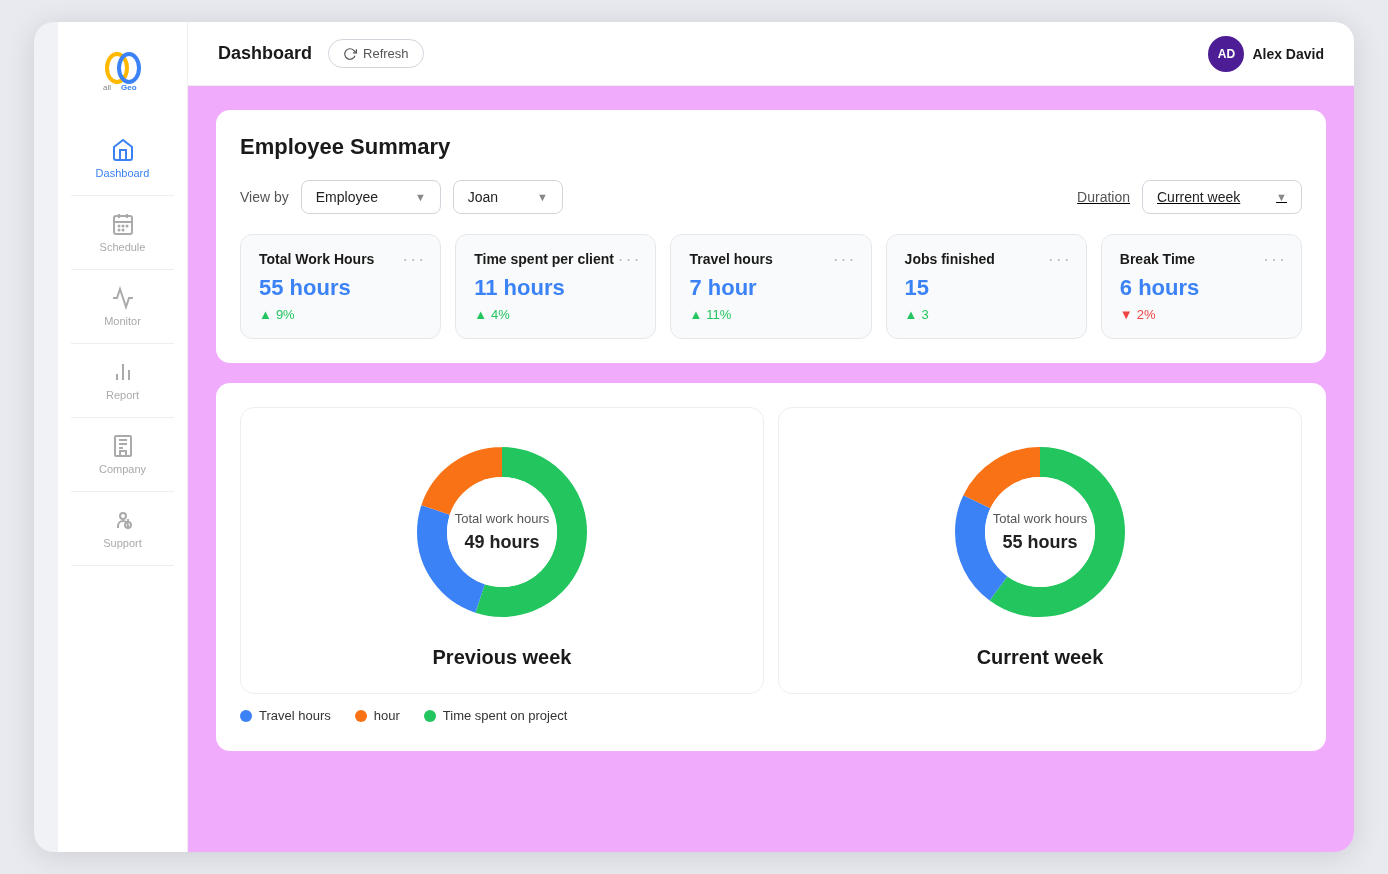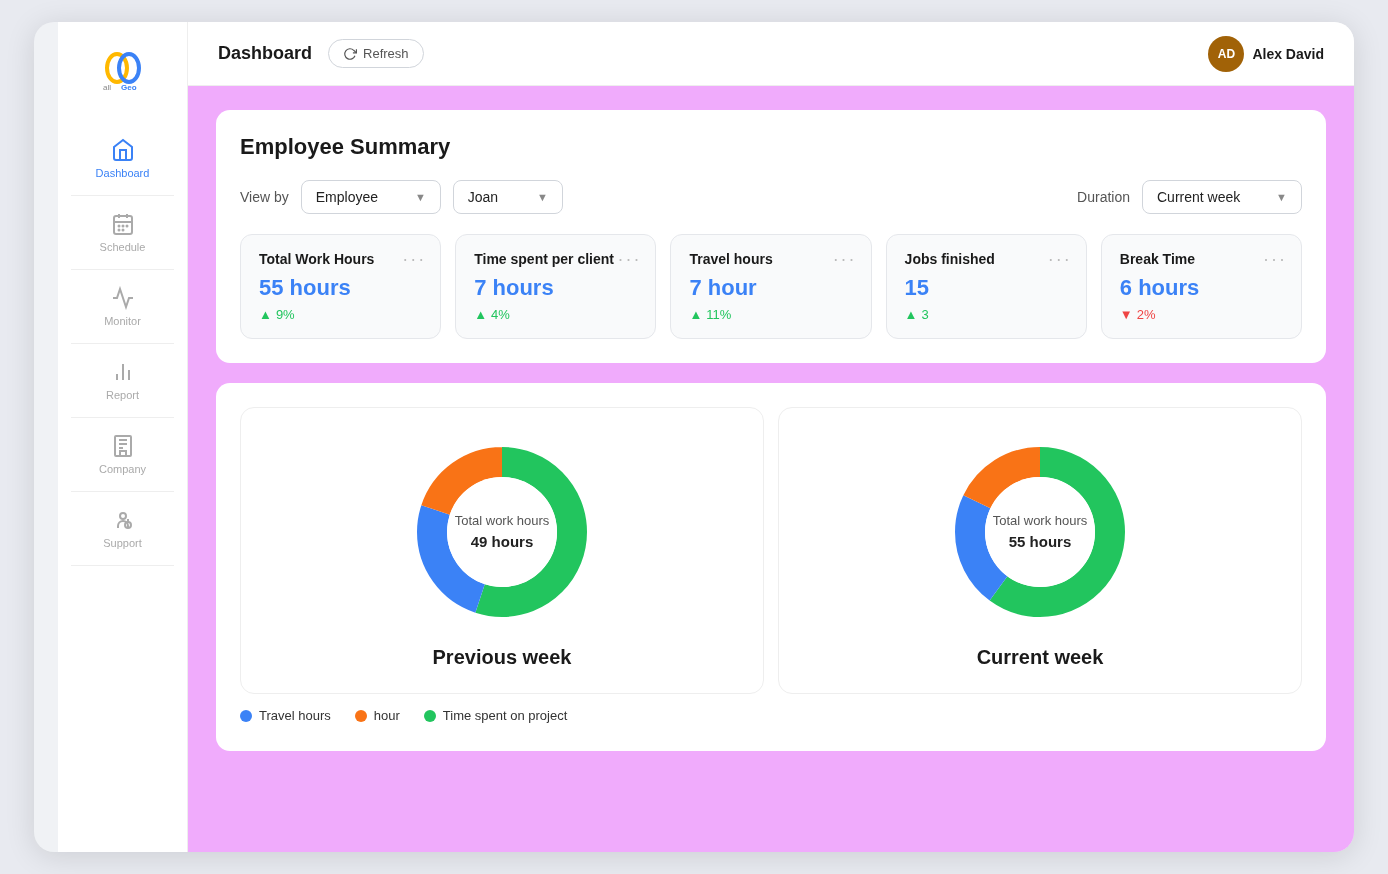--- a/index.html
+++ b/index.html
@@ -113,21 +113,21 @@
       align-items: center;
       gap: 8px;
       font-weight: 600;
       font-size: 14px;
       color: #1a1a1a;
     }
     .user-avatar {
       width: 36px;
       height: 36px;
       border-radius: 50%;
-      background: #a16207;
+      background: #4c1d95;
       display: flex;
       align-items: center;
       justify-content: center;
       color: white;
       font-size: 12px;
       font-weight: 700;
     }
     
     .page-content {
       flex: 1;
@@ -174,20 +174,21 @@
       text-align: center;
     }
     .filter-select-small {
       min-width: 110px;
     }
     .filters-right {
       margin-left: auto;
       display: flex;
       align-items: center;
       gap: 12px;
+      text-decoration: underline;
     }
     .duration-label {
       font-size: 14px;
       color: #555;
     }
     .duration-select {
       display: flex;
       align-items: center;
       padding: 8px 14px;
       border: 1.5px solid #d1d5db;
@@ -268,21 +269,21 @@
       top: 50%;
       left: 50%;
       transform: translate(-50%, -50%);
       text-align: center;
       font-size: 13px;
       color: #555;
       line-height: 1.5;
     }
     .donut-center-text strong {
       display: block;
-      font-size: 15px;
+      font-size: 18px;
       font-weight: 700;
       color: #222;
     }
     .chart-label {
       font-size: 20px;
       font-weight: 700;
       color: #1a1a1a;
     }
     
     .legend-row {
@@ -447,21 +448,21 @@
             <div class="stat-card-title">Total Work Hours</div>
             <div class="stat-value">55 hours</div>
             <div class="stat-change up">
               <span>▲</span>
               <span>9%</span>
             </div>
           </div>
           <div class="stat-card">
             <div class="stat-menu">···</div>
             <div class="stat-card-title">Time spent per client</div>
-            <div class="stat-value">7 hours</div>
+            <div class="stat-value">11 hours</div>
             <div class="stat-change up">
               <span>▲</span>
               <span>4%</span>
             </div>
           </div>
           <div class="stat-card">
             <div class="stat-menu">···</div>
             <div class="stat-card-title">Travel hours</div>
             <div class="stat-value">7 hour</div>
             <div class="stat-change up">

